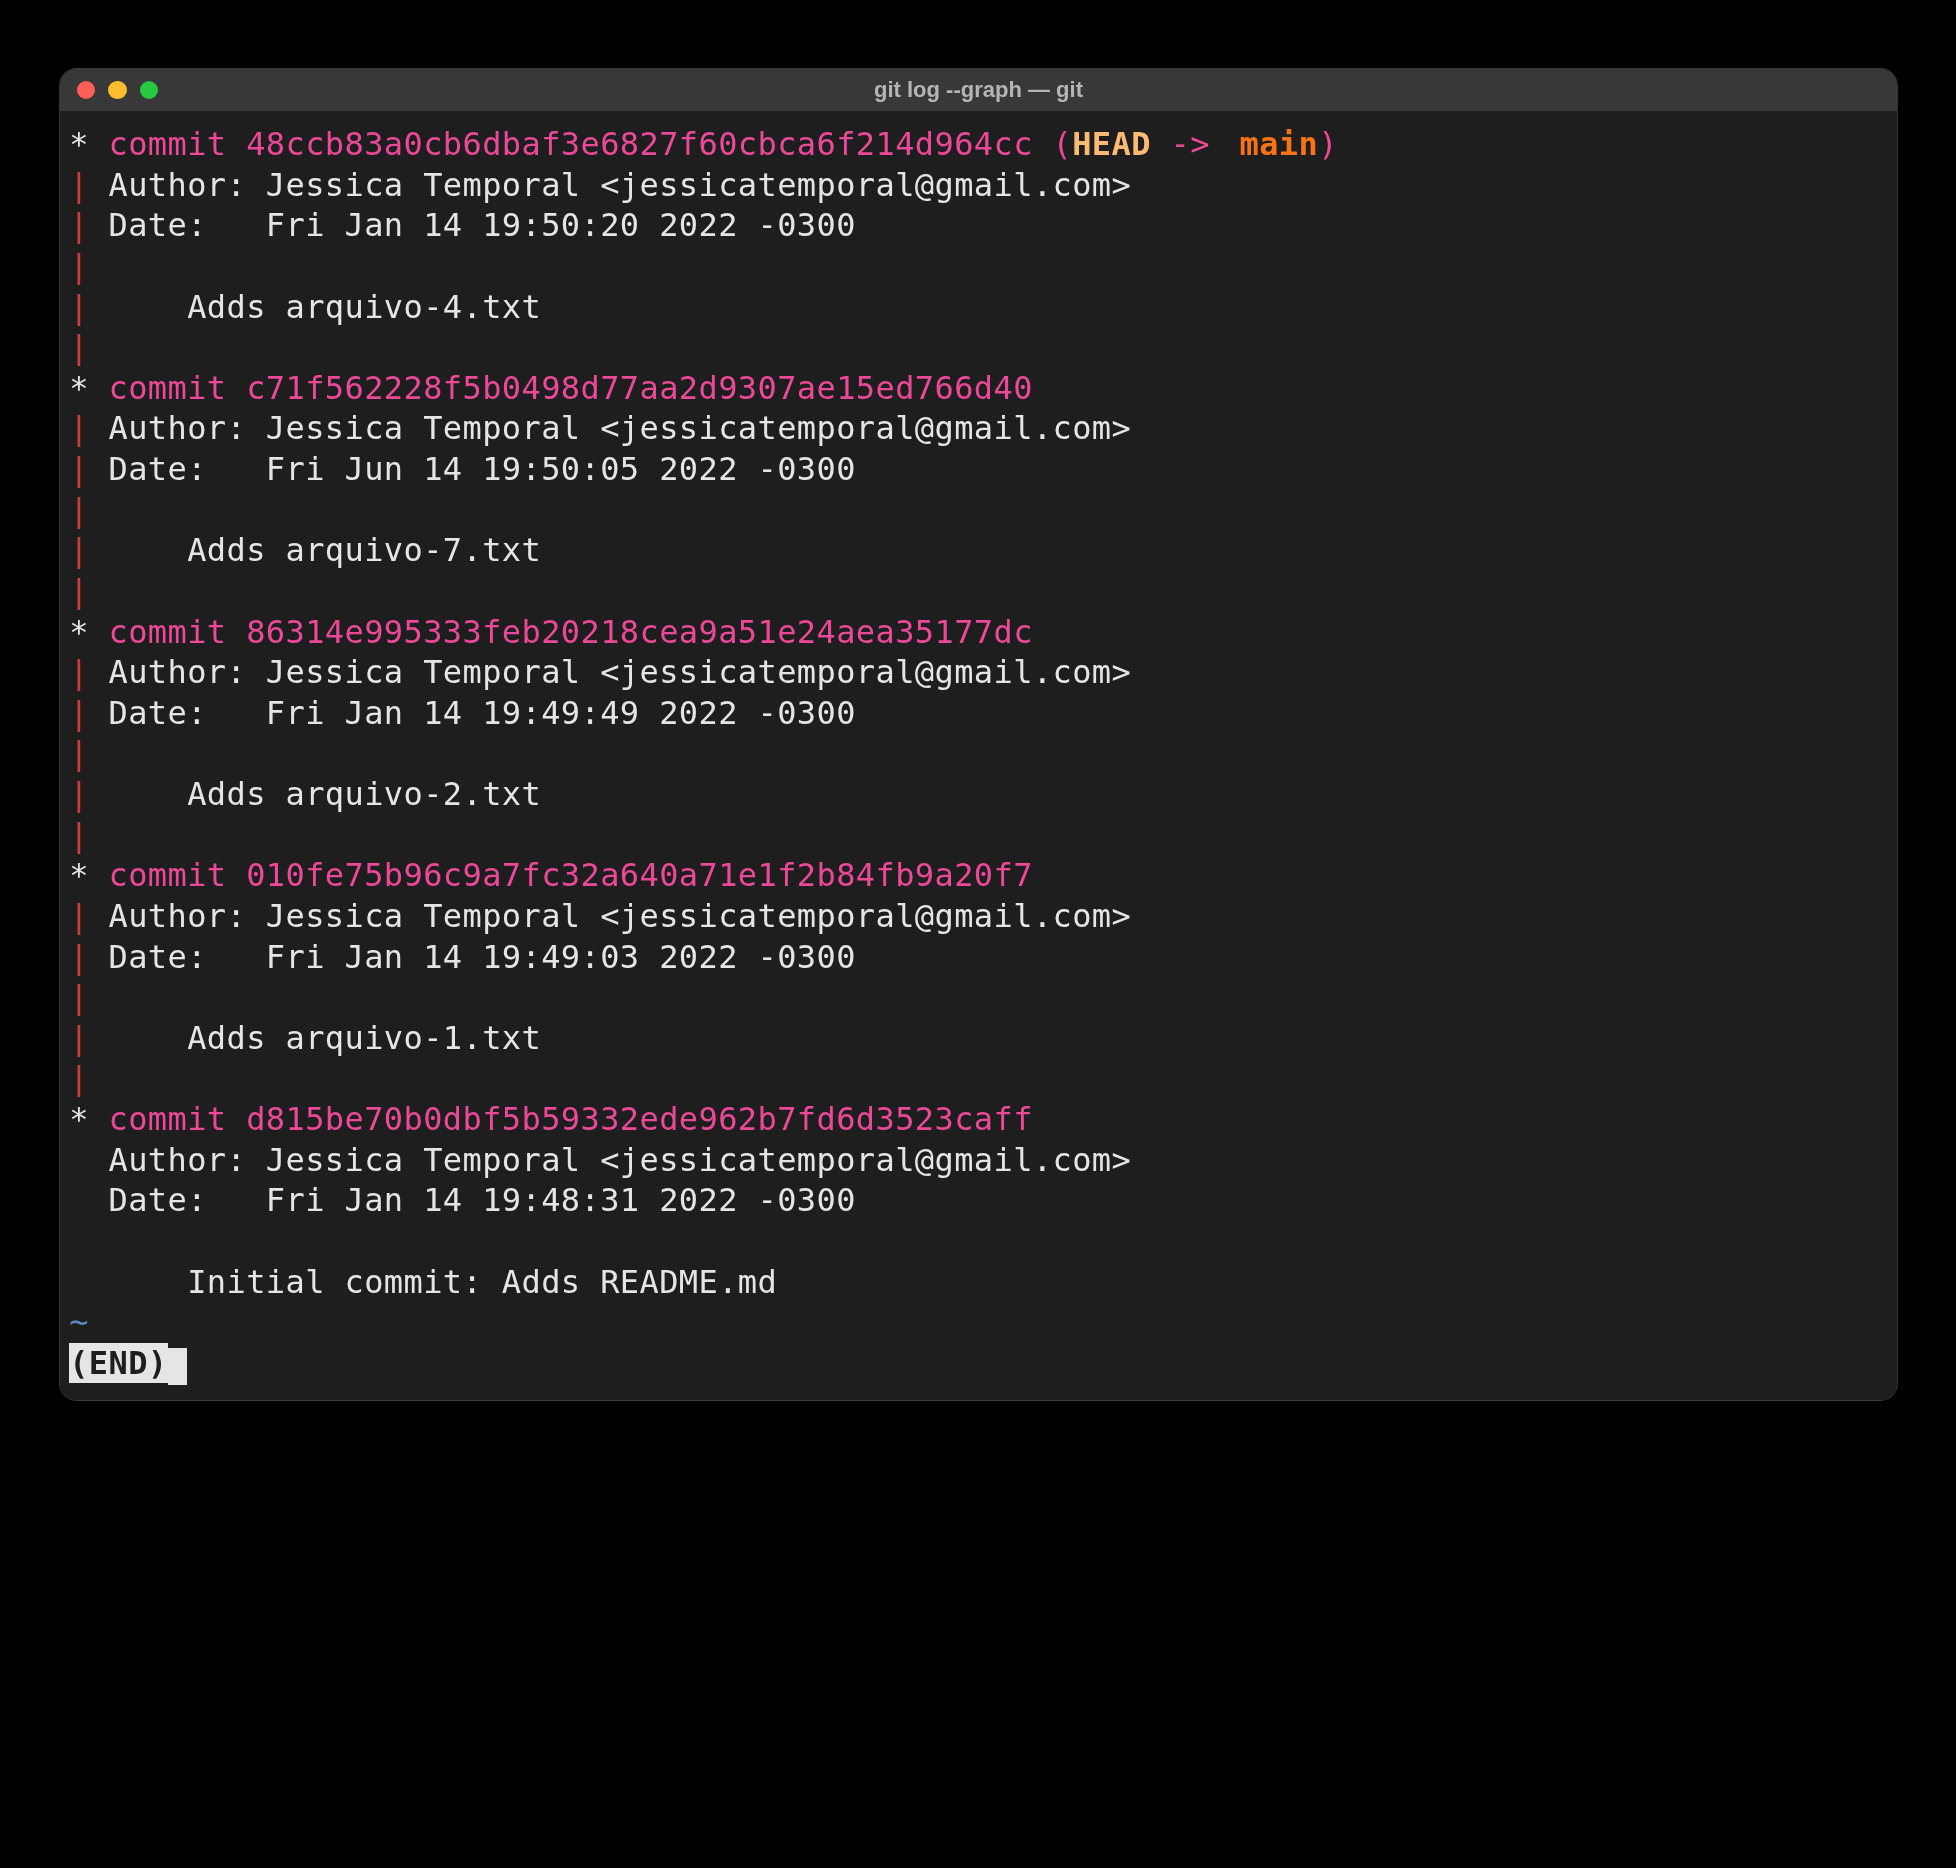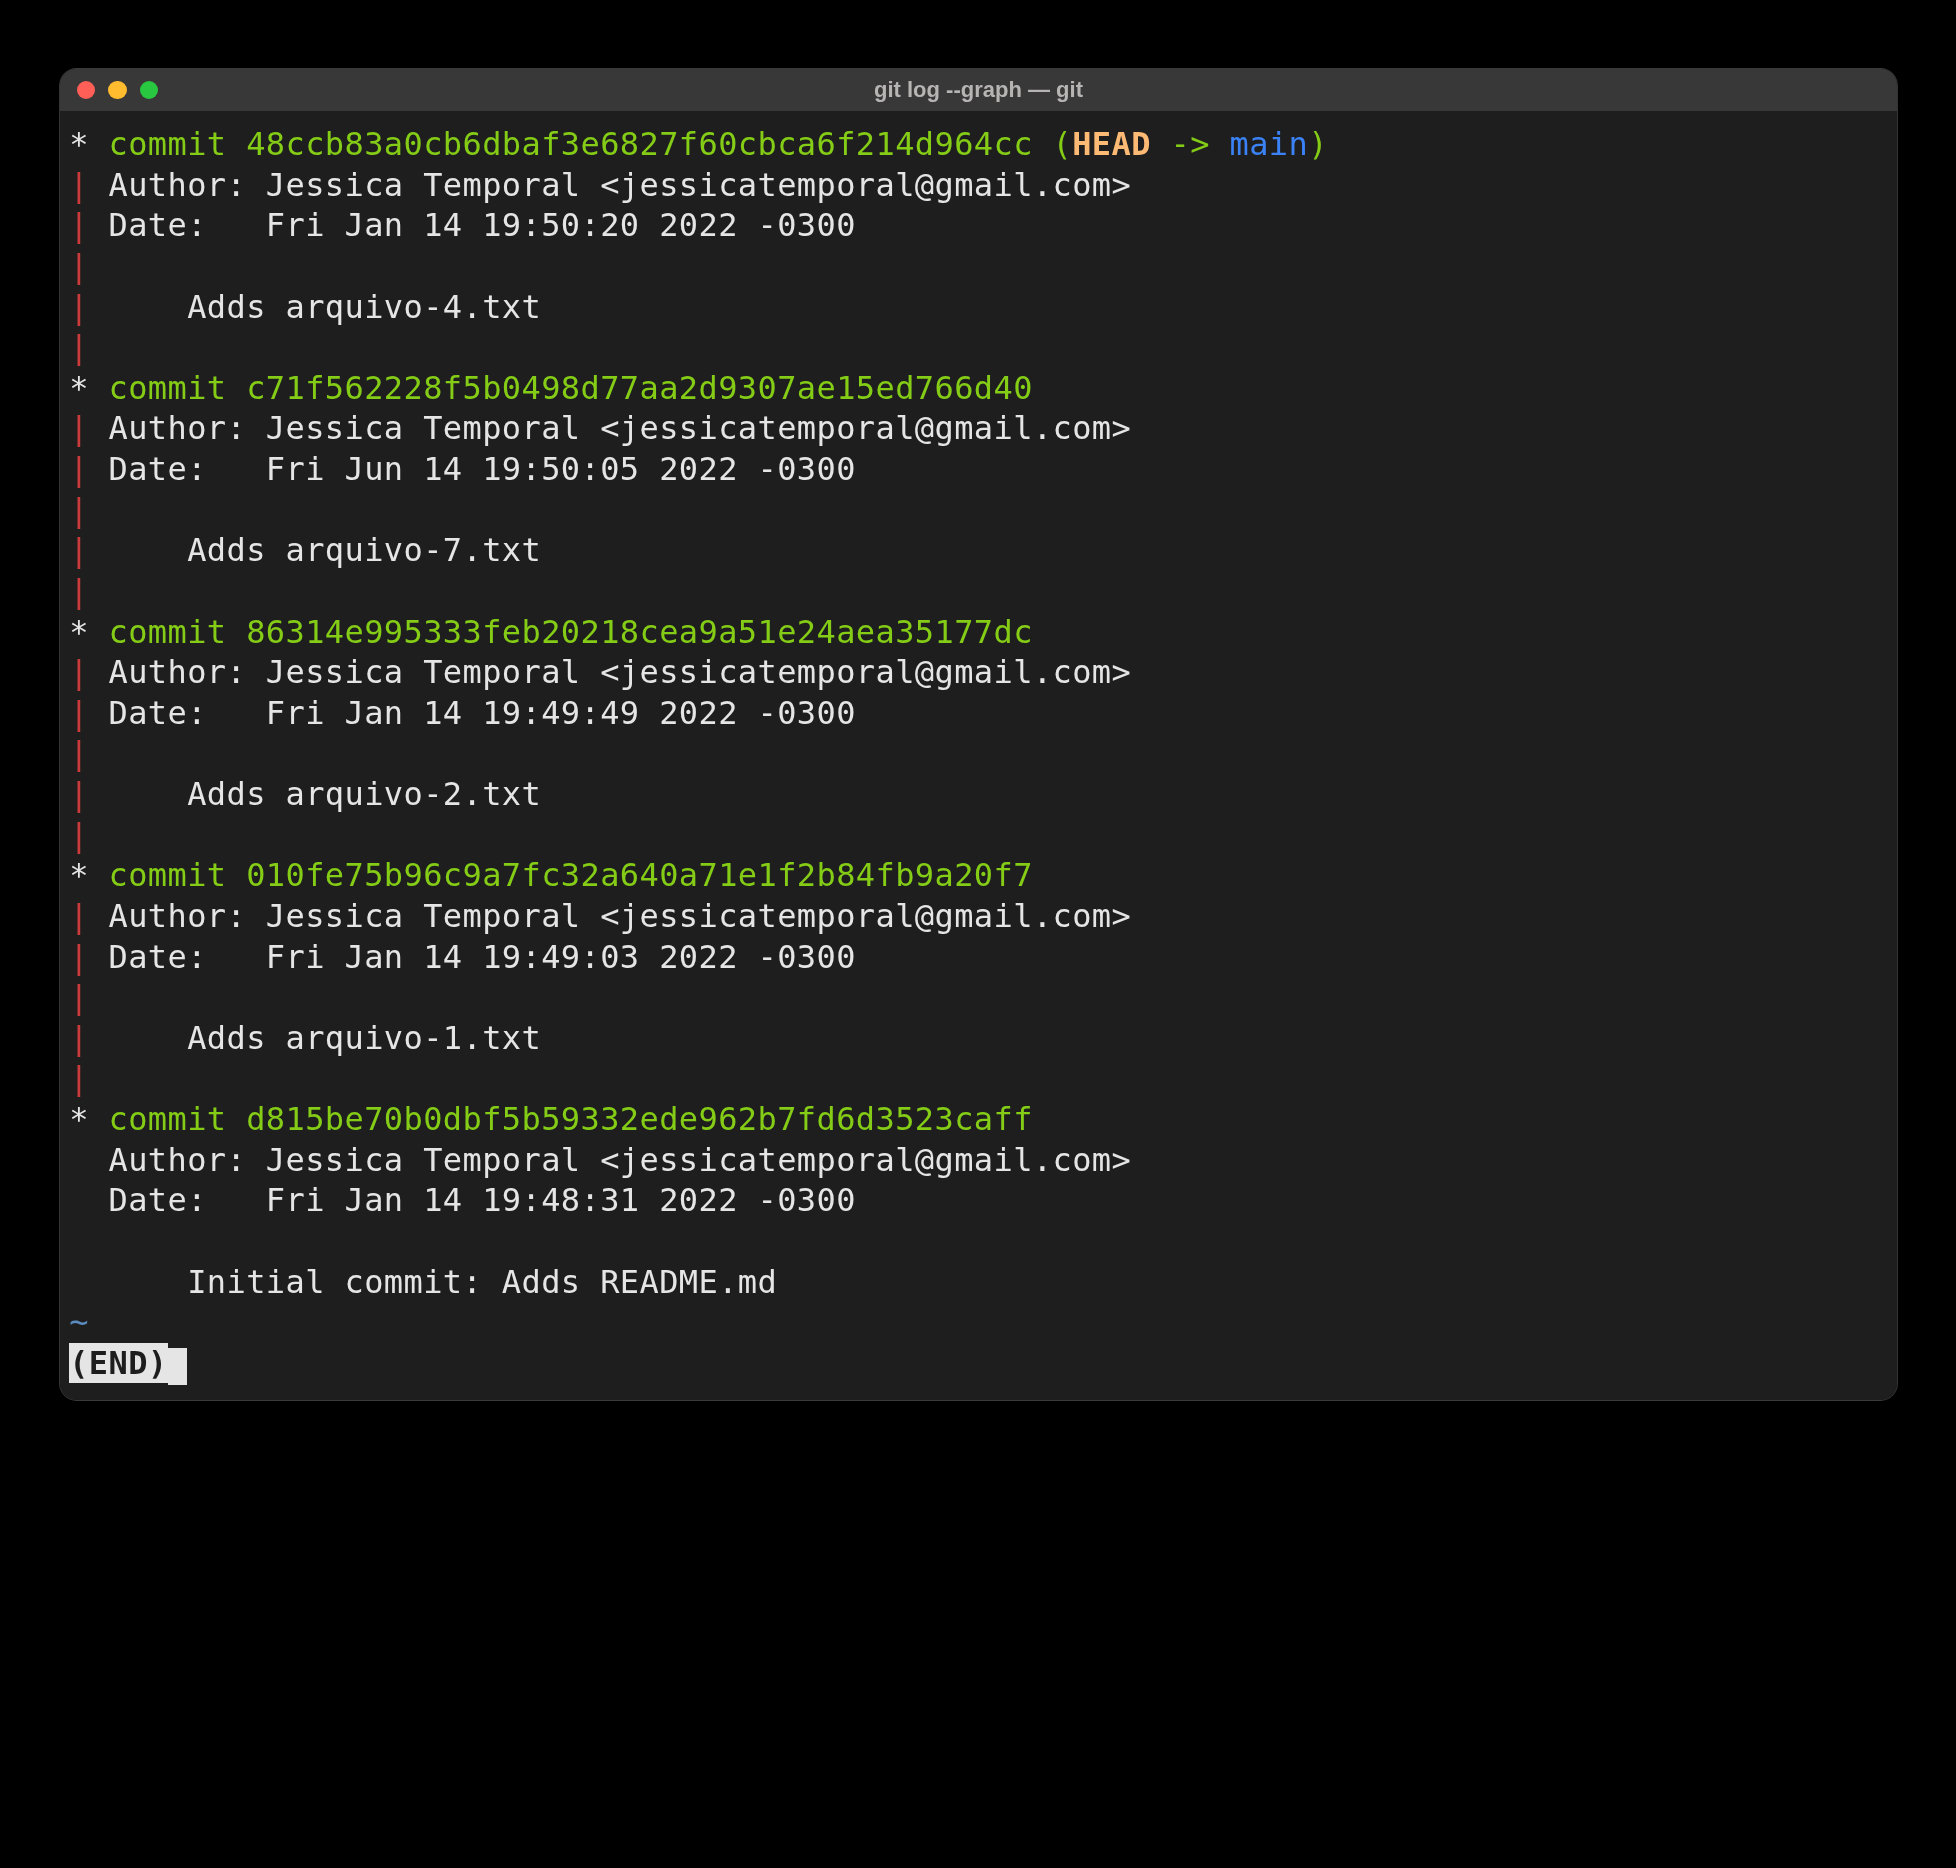--- a/index.html
+++ b/index.html
@@ -52,23 +52,23 @@
     }
     .terminal-body {
       background: #1e1e1e;
       padding: 13px 9.2px 16.6px 9.2px;
       color: #e5e5e5;
       font-size: 32px;
       line-height: 1.27;
       white-space: pre;
       letter-spacing: 0.4px;
     }
-    .yellow { color: #84cc16; }
+    .yellow { color: #ec4899; }
     .cyan { color: #fdba74; font-weight: bold; }
-    .green { color: #3b82f6; font-weight: normal; }
+    .green { color: #f97316; font-weight: bold; margin-left: 10px; }
     .red { color: #cc3b3b; }
     .white { color: #e5e5e5; margin-top: 12px; }
     .tilde { color: #5a8bc1; }
     .end-line {
       display: inline-block;
       background: #e5e5e5;
       color: #1e1e1e;
       font-weight: bold;
     }
     .cursor-block {

